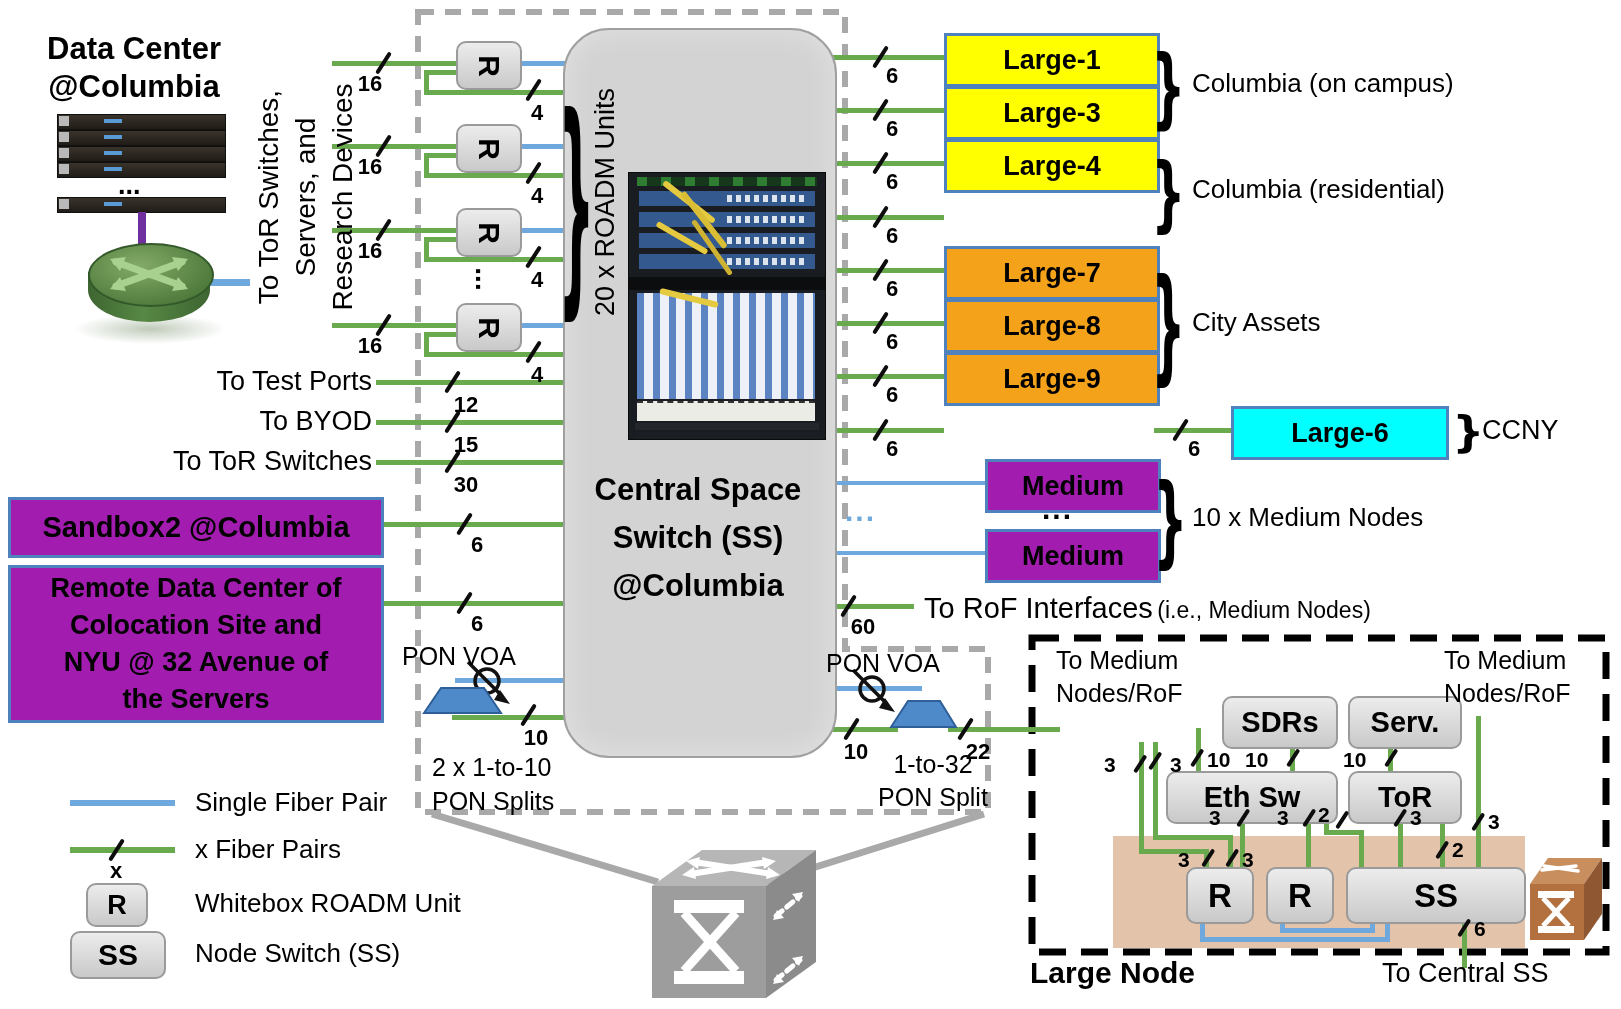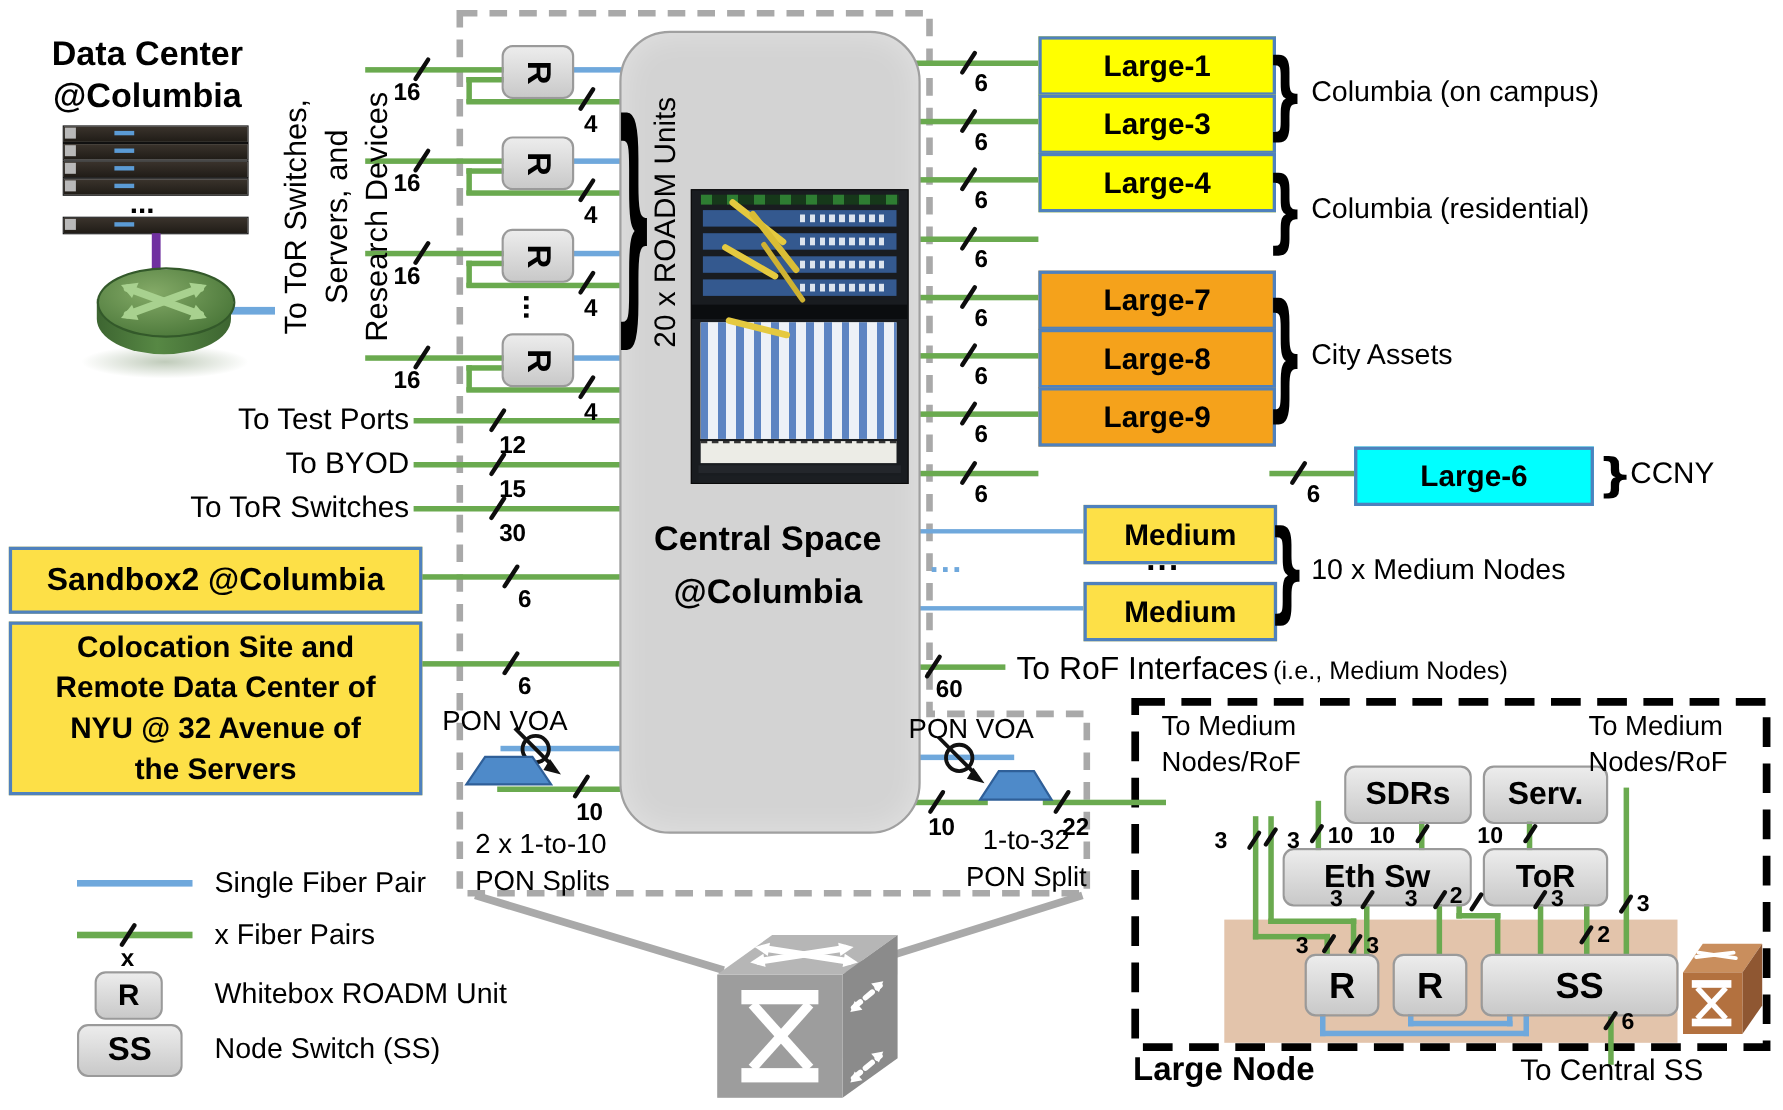--- a/index.html
+++ b/index.html
@@ -15,21 +15,21 @@
   #svg-under{z-index:1;} #svg-over{z-index:6;}
   .hl{position:absolute;height:5px;background:var(--green);z-index:2;}
   .vl{position:absolute;width:5px;background:var(--green);z-index:2;}
   .hlb{position:absolute;height:5px;background:var(--blue);z-index:2;}
   .hlb-thin{position:absolute;height:4px;background:var(--blue);z-index:2;}
   .num{position:absolute;font-weight:700;font-size:22px;z-index:7;white-space:nowrap;text-align:center;}
   .inum{position:absolute;font-weight:700;font-size:21px;z-index:7;white-space:nowrap;}
   .slash{position:absolute;width:25px;height:4px;background:#0d0d0d;transform:rotate(-57deg);border-radius:2px;z-index:7;}
   .islash{position:absolute;width:20px;height:3.5px;background:#0d0d0d;transform:rotate(-57deg);border-radius:2px;z-index:7;}
   .nbox{position:absolute;display:flex;align-items:center;justify-content:center;font-weight:700;
-        border:3px solid var(--bborder);background:#fde047;z-index:5;font-size:27px;}
+        border:3px solid var(--bborder);background:#a21caf;z-index:5;font-size:27px;}
   .gbox{position:absolute;display:flex;align-items:center;justify-content:center;font-weight:700;
         background:linear-gradient(#ececec,#c9c9c9);border:2.5px solid #9a9a9a;border-radius:10px;z-index:5;}
   .lbl{position:absolute;font-size:27px;white-space:nowrap;z-index:5;}
   .brace{position:absolute;z-index:5;display:flex;align-items:center;justify-content:center;}
   .brace>span{font-family:"DejaVu Sans",sans-serif;font-size:60px;font-weight:700;line-height:1;display:block;}
   .vtext{position:absolute;z-index:5;text-align:center;}
   .srv{position:absolute;left:57px;width:167px;height:14px;z-index:2;
        background:linear-gradient(#3a332c,#201c17);border:1px solid #101010;}
   .srv::before{content:"";position:absolute;left:1px;top:1px;width:10px;height:10px;background:#b9b9b9;}
   .srv::after{content:"";position:absolute;left:46px;top:4px;width:18px;height:4px;background:#5b9bd5;}
@@ -149,22 +149,22 @@
 
   <div class="nbox" style="left:8px;top:497px;width:370px;height:55px;font-size:29px;">
     <span>Sandbox2 @Columbia</span>
   </div>
   <div class="hl" style="left:378px;top:522px;width:234px;"></div>
   <div class="slash" style="left:452px;top:522px;"></div>
   <div class="num" style="left:462px;top:532px;width:30px;">6</div>
 
   <div class="nbox" style="left:8px;top:565px;width:370px;height:152px;">
     <div>
+      <div class="bigbox-line">Remote Data Center of</div>
       <div class="bigbox-line">Colocation Site and</div>
-      <div class="bigbox-line">Remote Data Center of</div>
       <div class="bigbox-line">NYU @ 32 Avenue of</div>
       <div class="bigbox-line">the Servers</div>
     </div>
   </div>
   <div class="hl" style="left:378px;top:601px;width:234px;"></div>
   <div class="slash" style="left:452px;top:601px;"></div>
   <div class="num" style="left:462px;top:611px;width:30px;">6</div>
 
   <div class="abs" style="left:402px;top:642px;font-size:25px;z-index:7;">PON VOA</div>
   <div class="hlb" style="left:455px;top:678px;width:157px;"></div>
@@ -198,20 +198,21 @@
     <div class="abs" style="left:0;top:104px;width:196px;height:13px;background:#0b0d0f;"></div>
     <div class="abs" style="left:8px;top:120px;width:178px;height:106px;background:#e4e4dc;background-image:repeating-linear-gradient(90deg,#5d84c2 0 7px,#edf1f7 7px 16px);"></div>
     <div class="abs" style="left:30px;top:122px;width:60px;height:6px;background:#e5c93f;transform:rotate(14deg);border-radius:3px;"></div>
     <div class="abs" style="left:8px;top:228px;width:178px;height:18px;background:#ecece6;border-top:2px dashed #333;"></div>
     <div class="abs" style="left:6px;top:250px;width:184px;height:7px;background:#23262b;"></div>
     <div class="abs" style="left:6px;top:259px;width:184px;height:7px;background:#1b1e22;"></div>
   </div>
 
   <div class="abs" style="left:563px;top:466px;width:270px;z-index:5;">
     <div class="ssbig-line">Central Space</div>
+    <div class="ssbig-line">Switch (SS)</div>
     <div class="ssbig-line">@Columbia</div>
   </div>
 
   <div class="abs" style="left:826px;top:649px;font-size:25px;z-index:7;">PON VOA</div>
   <div class="hlb" style="left:810px;top:686px;width:112px;"></div>
   <div class="hl" style="left:810px;top:727px;width:88px;"></div>
   <div class="slash" style="left:839px;top:727px;"></div>
   <div class="num" style="left:836px;top:739px;width:40px;">10</div>
   <div class="hl" style="left:948px;top:727px;width:112px;"></div>
   <div class="slash" style="left:953px;top:727px;"></div>

